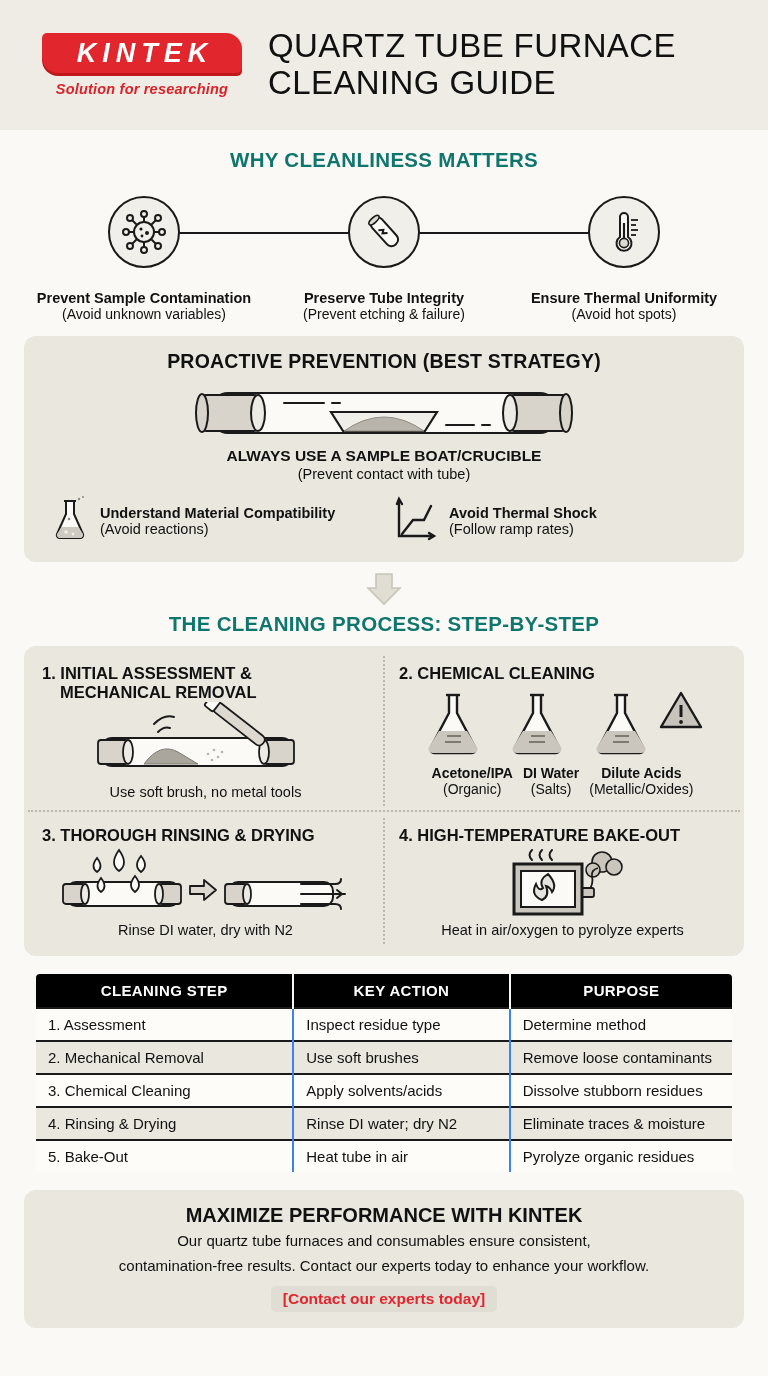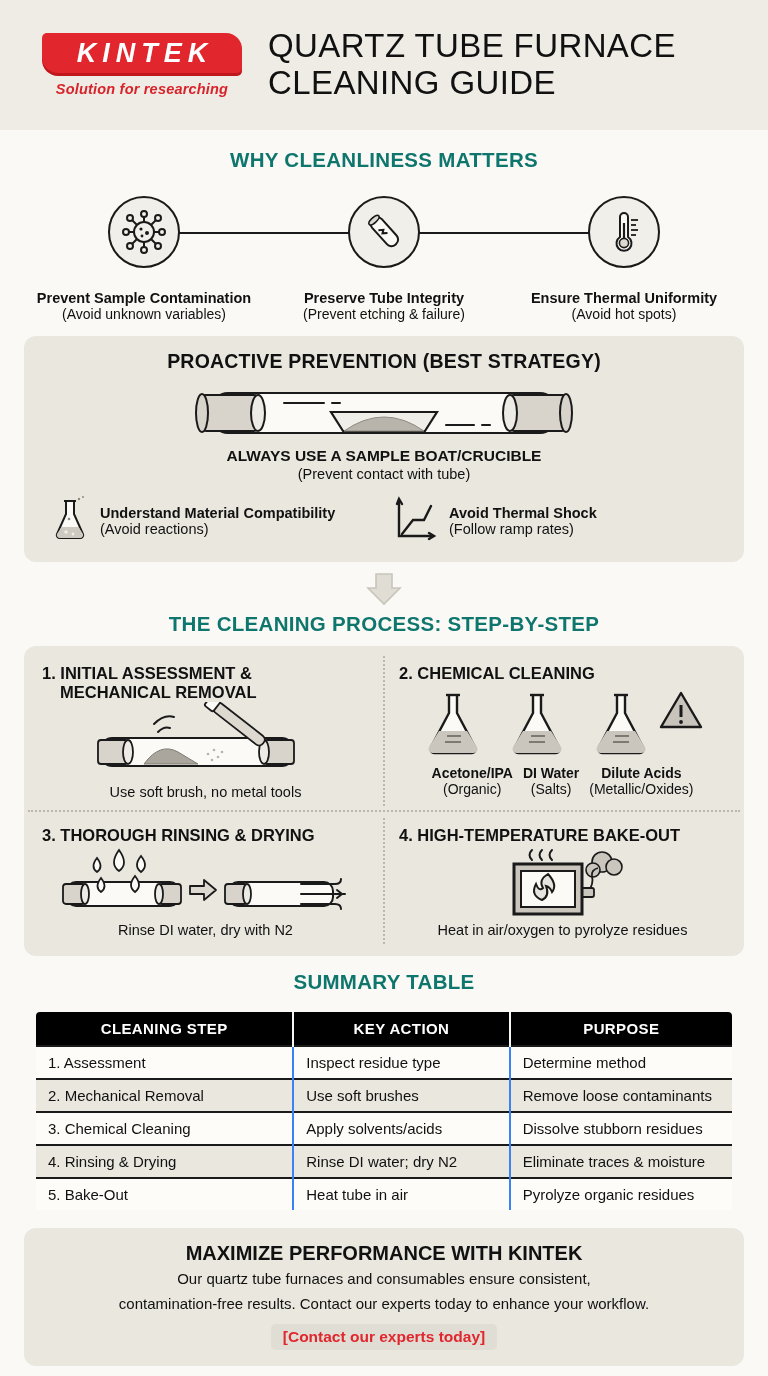--- a/index.html
+++ b/index.html
@@ -440,26 +440,25 @@
                 <circle cx="126" cy="21" r="8"></circle>
                 <circle cx="105" cy="24" r="7"></circle>
             </g>
             <path d="M100 46 q6 -8 4 -16 q-1 -6 6 -8" fill="none" stroke="#1a1a1a" stroke-width="1.8"></path>
             <rect x="92" y="42" width="14" height="9" rx="2" fill="#cac6bd" stroke="#1a1a1a" stroke-width="1.8"></rect>
             <rect x="26" y="18" width="68" height="50" fill="#cac6bd" stroke="#1a1a1a" stroke-width="3"></rect>
             <rect x="33" y="25" width="54" height="36" fill="#fbfaf7" stroke="#1a1a1a" stroke-width="2"></rect>
             <path d="M60 28 q10 11 4 18 q-2 -5 -6 -6 q4 10 -4 14 q-12 -5 -6 -16 q3 8 7 4 q-5 -8 5 -14z" fill="#e6e4de" stroke="#1a1a1a" stroke-width="2"></path>
           </svg>
         </div>
-        <div class="step-cap">Heat in air/oxygen to pyrolyze residues</div>
-      </div>
-    </div>
-  </div>
-
-  <div class="sec-title" style="margin-top:14px;">SUMMARY TABLE</div>
+        <div class="step-cap">Heat in air/oxygen to pyrolyze experts</div>
+      </div>
+    </div>
+  </div>
+
   <div class="table-wrap">
     <table>
       <thead>
         <tr>
           <th style="width:37%">CLEANING STEP</th>
           <th style="width:31%">KEY ACTION</th>
           <th style="width:32%">PURPOSE</th>
         </tr>
       </thead>
       <tbody>

